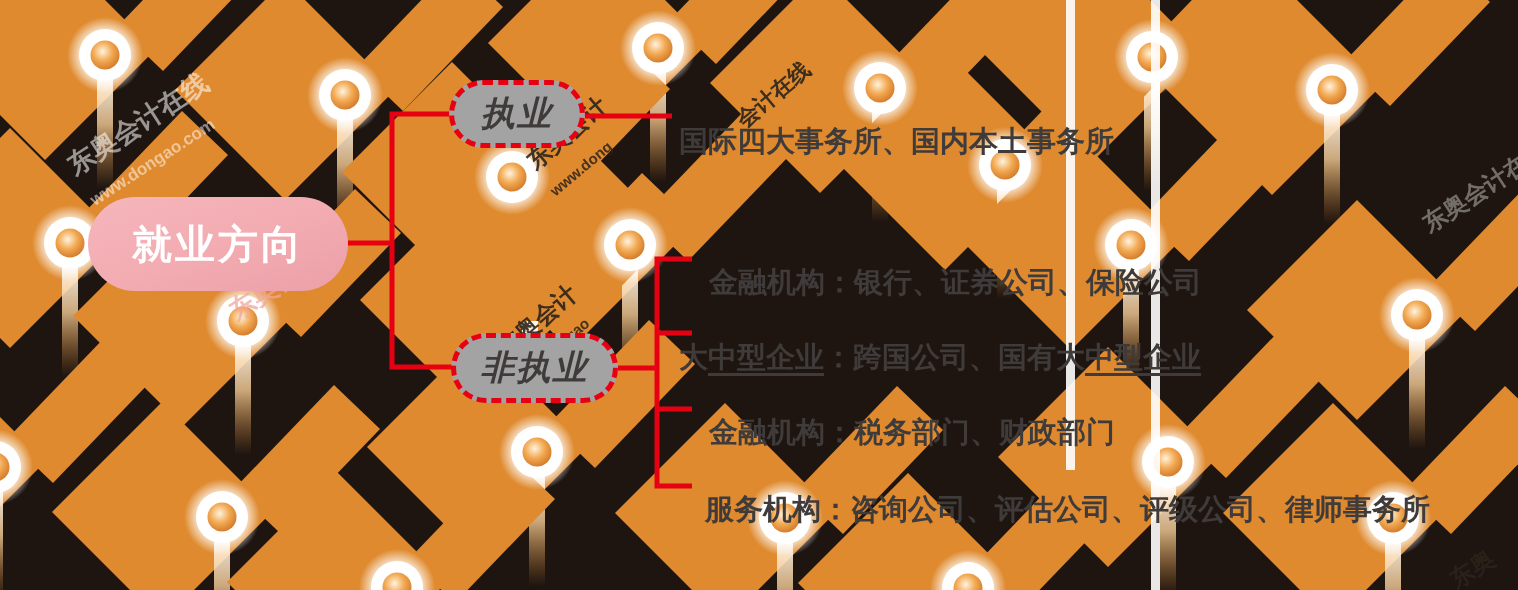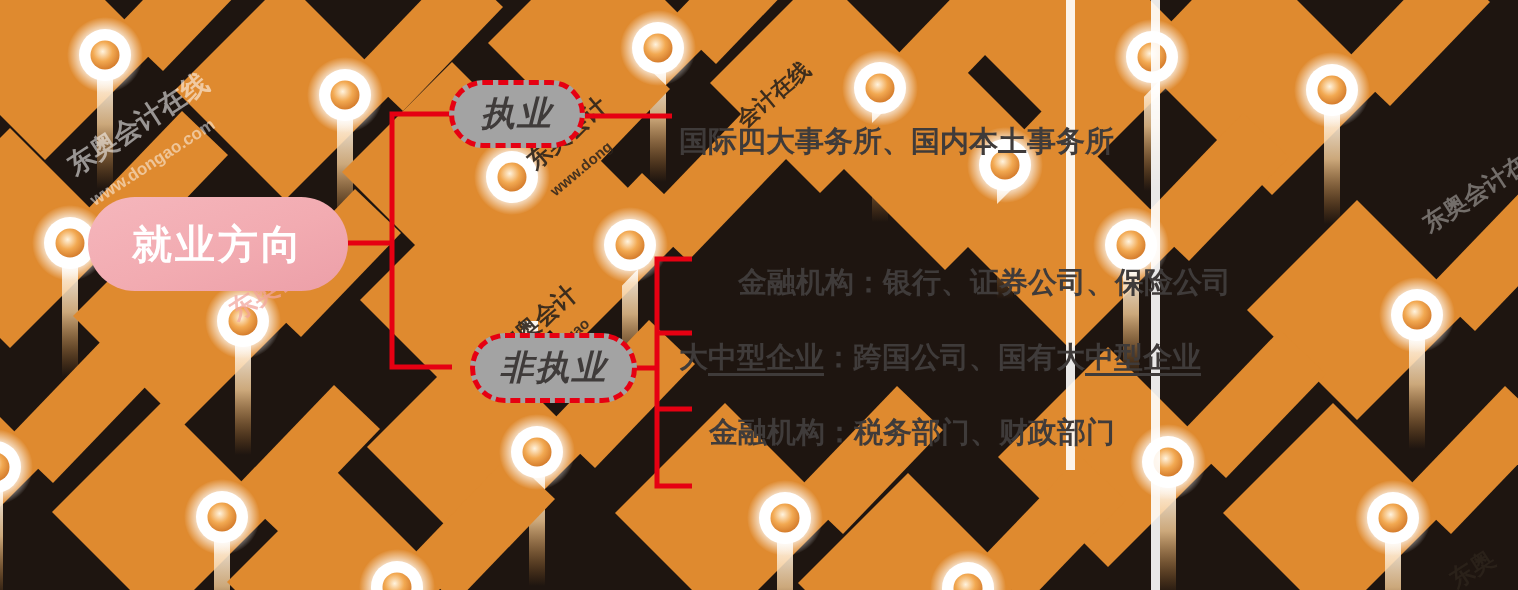--- a/index.html
+++ b/index.html
@@ -16,21 +16,21 @@
   .root{
     left:88px;top:197px;width:260px;height:94px;border-radius:48px;
     background:linear-gradient(160deg,#F5B6BC 0%,#F2ABB1 55%,#EC9FA8 100%);
     color:#FFFFFF;font-size:40px;letter-spacing:3px;
   }
   .child{
     background:#a3a3a3;border:5px dashed #E60012;border-radius:36px;
     color:#3F3B3A;font-size:34px;letter-spacing:2px;font-style:italic;
   }
   .child.zhiye{left:449px;top:80px;width:136px;height:68px;}
-  .child.feizhiye{left:470px;top:333px;width:167px;height:70px;}
+  .child.feizhiye{left:451px;top:333px;width:167px;height:70px;}
   .leaf{
     position:absolute;font-weight:bold;color:#3F3B3A;font-size:29px;
     white-space:nowrap;height:42px;line-height:42px;z-index:5;margin-top:24px;
   }
   .leaf .u{border-bottom:3px solid #3F3B3A;}
   .wm{
     position:absolute;font-weight:bold;white-space:nowrap;
     transform-origin:0 50%;z-index:4;pointer-events:none;
   }
 </style>
@@ -137,32 +137,35 @@
   </div>
 
   <div class="node child feizhiye">
     <span>非执业</span>
   </div>
 
   <div class="leaf" style="left:679px;top:96px;">
     <span>国际四大事务所、国内本土事务所</span>
   </div>
 
-  <div class="leaf" style="left:738px;top:237px;">
+  <div class="leaf" style="left:709px;top:237px;">
     <span>金融机构：银行、证券公司、保险公司</span>
   </div>
 
   <div class="leaf" style="left:679px;top:312px;">
     <span>大</span><span class="u">中型企业</span><span>：跨国公司、国有大</span><span class="u">中型企业</span>
   </div>
 
   <div class="leaf" style="left:709px;top:387px;">
     <span>金融机构：税务部门、财政部门</span>
   </div>
 
+  <div class="leaf" style="left:705px;top:464px;">
+    <span>服务机构：咨询公司、评估公司、评级公司、律师事务所</span>
+  </div>
 
   <span class="wm" style="left:70px;top:150px;font-size:27px;color:rgba(255,255,255,0.55);transform:rotate(-33deg);">东奥会计在线</span>
   <span class="wm" style="left:92px;top:192px;font-size:17px;color:rgba(255,255,255,0.5);transform:rotate(-33deg);">www.dongao.com</span>
   <span class="wm" style="left:232px;top:296px;font-size:26px;color:rgba(242,166,158,0.75);transform:rotate(-33deg);">东奥会计</span>
   <span class="wm" style="left:530px;top:148px;font-size:24px;color:rgba(43,34,27,0.9);transform:rotate(-40deg);">东奥会计</span>
   <span class="wm" style="left:552px;top:184px;font-size:15px;color:rgba(43,34,27,0.85);transform:rotate(-40deg);">www.dong</span>
   <span class="wm" style="left:740px;top:108px;font-size:22px;color:rgba(43,34,27,0.9);transform:rotate(-40deg);">会计在线</span>
   <span class="wm" style="left:500px;top:336px;font-size:24px;color:rgba(43,34,27,0.9);transform:rotate(-40deg);">东奥会计</span>
   <span class="wm" style="left:516px;top:372px;font-size:15px;color:rgba(43,34,27,0.85);transform:rotate(-40deg);">www.dongao</span>
   <span class="wm" style="left:1425px;top:210px;font-size:24px;color:rgba(255,255,255,0.38);transform:rotate(-33deg);">东奥会计在线</span>

